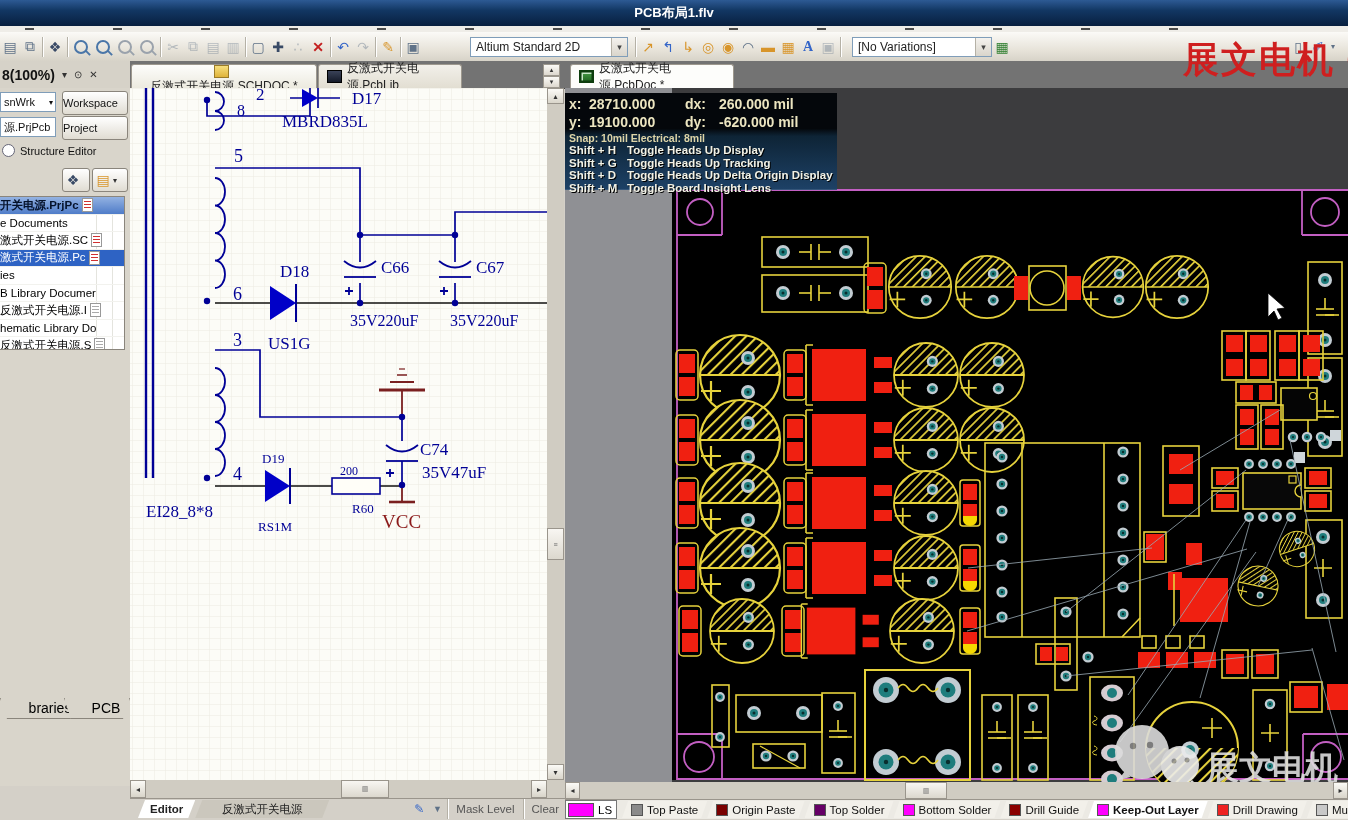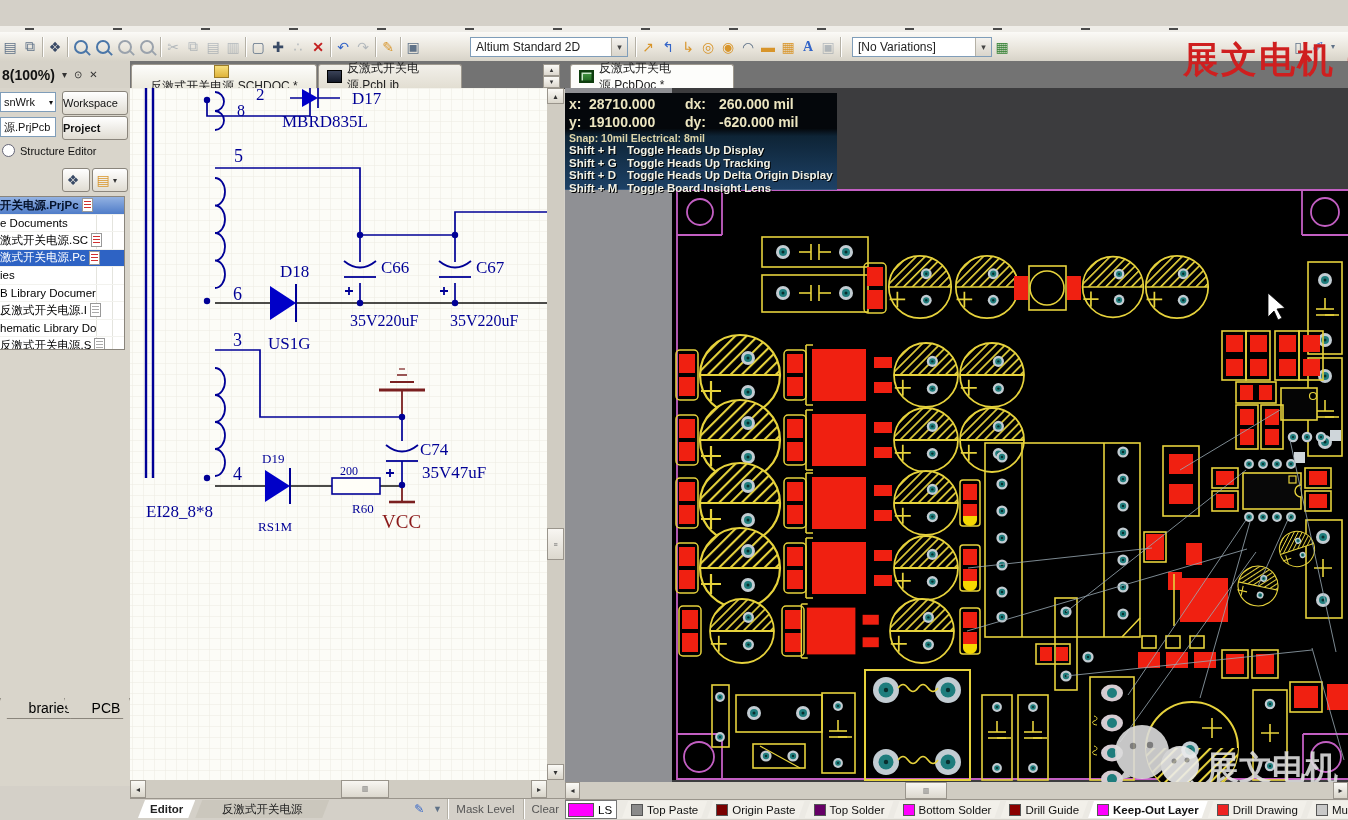--- a/index.html
+++ b/index.html
@@ -77,20 +77,23 @@
   .lstab.on{font-weight:bold;background:#fff;}
   .sw{width:10px;height:10px;border:1px solid #555;margin-right:4px;flex:none;}
   .lsbox{height:17px;background:#fff;border:1px solid #777;display:flex;align-items:center;padding:0 4px 0 2px;margin-right:5px;}
   .lsbox .big{width:24px;height:12px;border:1px solid #555;margin-right:4px;}
 </style>
 </head>
 <body>
 
 <div id="app">
 
+  <div class="abs titlebar">
+    <span>PCB布局1.flv</span>
+  </div>
   <div class="abs menustrip">
       <div class="dashes"></div>
     </div>
 
   <div class="abs toolbar">
     <div class="tg" style="left:0;">
       <span class="tbi">▤</span>
       <span class="tbi">⧉</span>
       <span class="sep"></span>
       <span class="tbi dark">❖</span>
@@ -180,21 +183,21 @@
     <div class="abs sin" style="left:0;top:4px;width:56px;height:20px;">
       <span>snWrk</span>
       <span style="margin-left:auto;font-size:8px;padding-right:2px;">▾</span>
     </div>
     <div class="abs btn3d" style="left:62px;top:3px;width:64px;height:22px;">
         <span>Workspace</span>
       </div>
     <div class="abs sin" style="left:0;top:29px;width:56px;height:20px;">
         <span>源.PrjPcb</span>
       </div>
-    <div class="abs btn3d" style="left:62px;top:28px;width:64px;height:22px;font-weight:bold;">
+    <div class="abs btn3d" style="left:62px;top:28px;width:64px;height:22px;">
         <span>Project</span>
       </div>
     <div class="abs" style="left:2px;top:56px;display:flex;align-items:center;font-size:11px;color:#111;">
       <span class="radio"></span>
       <span style="margin-left:5px;">Structure Editor</span>
     </div>
     <div class="abs btn3d" style="left:62px;top:80px;width:26px;height:22px;">
         <span class="tbi dark">❖</span>
       </div>
     <div class="abs btn3d" style="left:92px;top:80px;width:34px;height:22px;">

